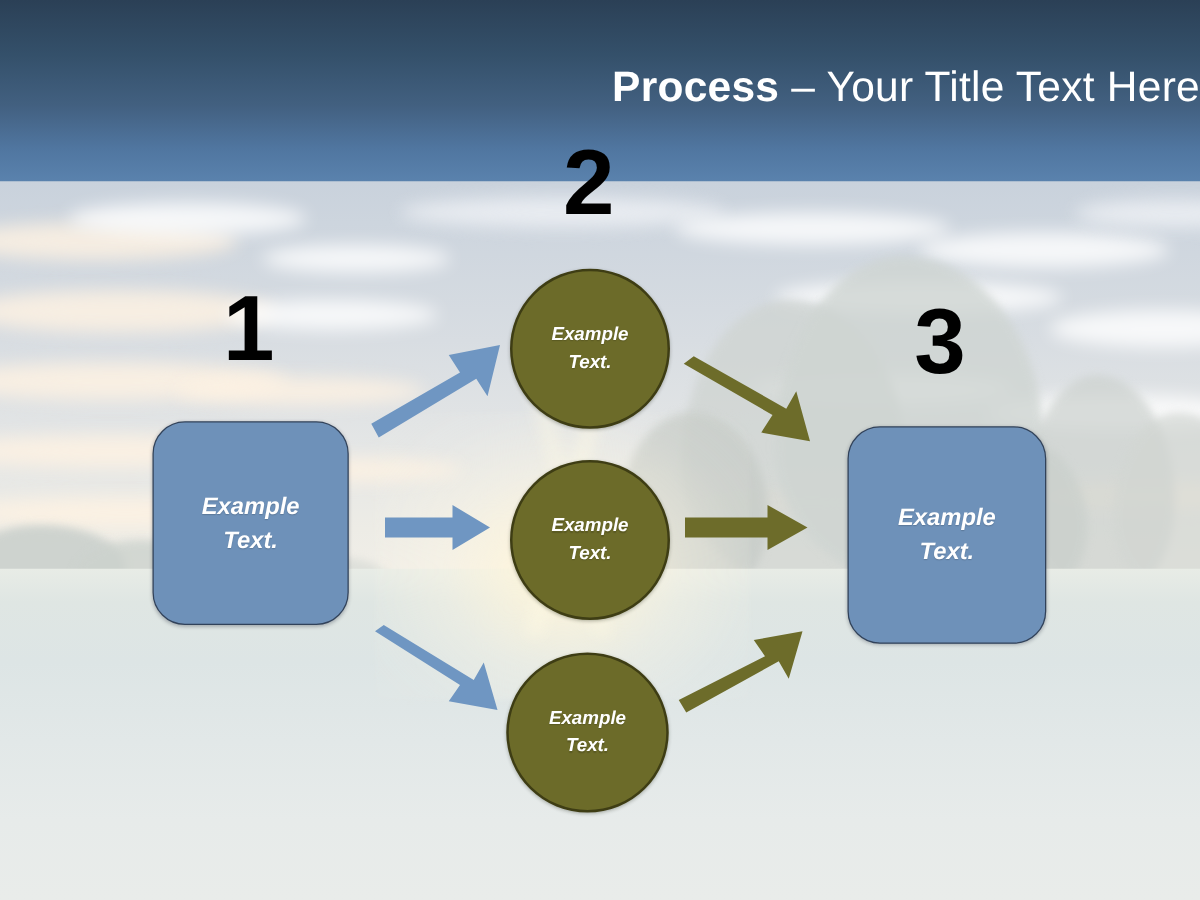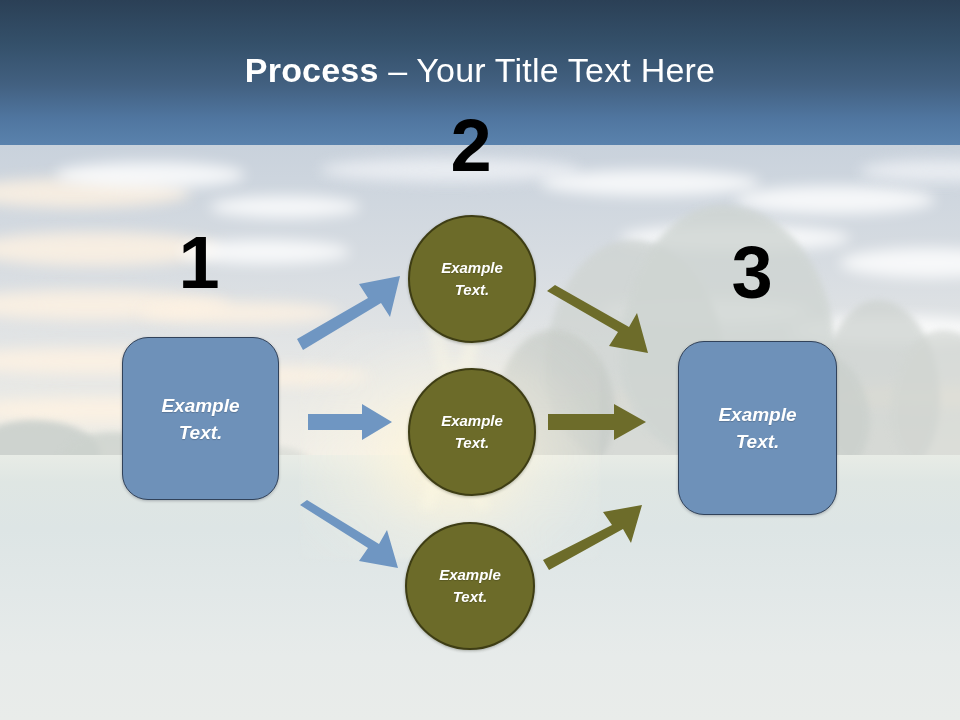--- a/index.html
+++ b/index.html
@@ -109,21 +109,21 @@
     left: 0; top: 0;
     width: 960px;
     height: 145px;
     background: linear-gradient(to bottom, #2b4056 0%, #34506a 30%, #426080 58%, #5076a0 82%, #5a82ad 100%);
   }
   .header-title {
     position: absolute;
     left: 0;
     top: 50px;
     width: 960px;
-    text-align: center;
+    text-align: right;
     color: #ffffff;
     font-size: 34px;
     line-height: 40px;
     letter-spacing: 0.2px;
     white-space: nowrap;
   }
   .header-title .t-bold { font-weight: bold; }
   .header-title .t-light { font-weight: normal; }
 
   

